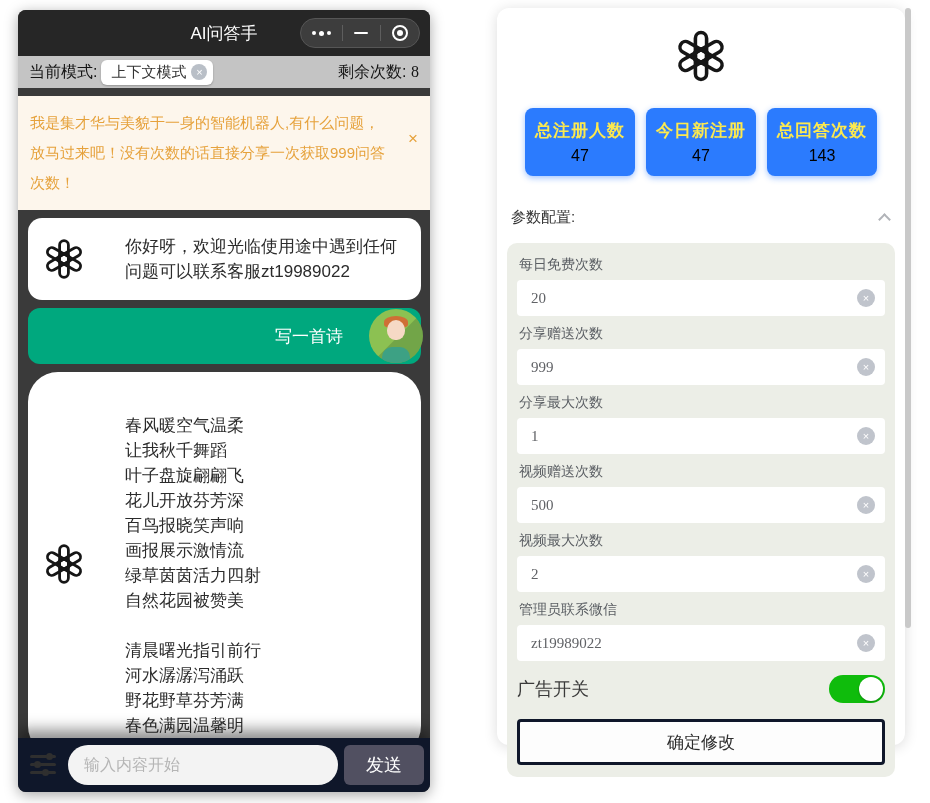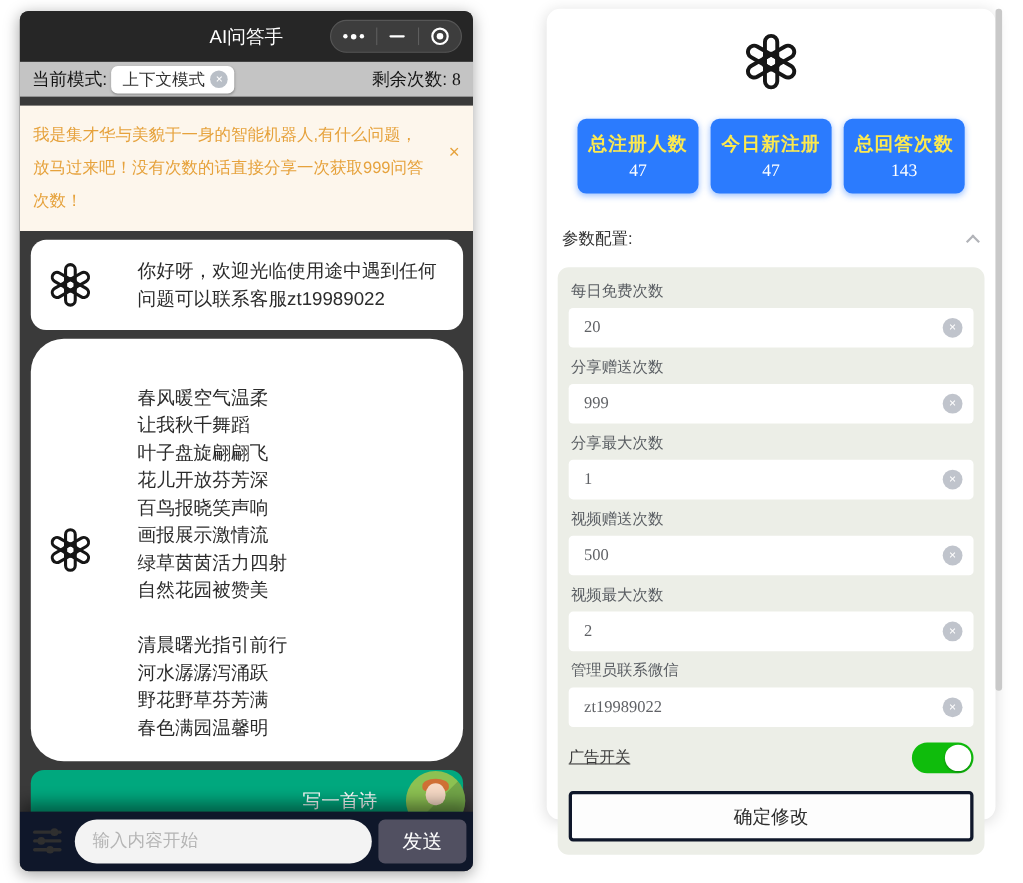--- a/index.html
+++ b/index.html
@@ -83,38 +83,38 @@
 
   
   .admin { position:absolute; left:497px; top:8px; width:408px; height:737px;
            background:#ffffff; border-radius:12px; box-shadow:0 2px 14px rgba(0,0,0,.14);
            padding-top:20px; }
   .admin-logo { display:flex; justify-content:center; }
   .stats { display:flex; justify-content:center; gap:11px; margin-top:24px; }
   .stat-card { width:110px; height:68px; background:#2b7bfe; border-radius:8px;
                text-align:center; box-shadow:0 2px 6px rgba(43,123,254,.45); }
   .stat-label { color:#fce94f; font-size:17px; font-weight:bold; margin-top:11px; letter-spacing:1px; }
-  .stat-value { color:#ffffff; font-size:16px; margin-top:5px; font-family:Liberation Serif, serif; }
+  .stat-value { color:#000000; font-size:16px; margin-top:5px; font-family:Liberation Sans, sans-serif; }
 
   .section-row { display:flex; align-items:center; margin:32px 16px 0 14px; }
   .section-title { font-size:15px; color:#333; flex:1; }
   .chev-up { width:9px; height:9px; border-top:2px solid #b1b3b8; border-right:2px solid #b1b3b8;
              transform:rotate(-45deg); margin-top:4px; }
 
   .form-panel { margin:16px 10px 0; background:#eceee7; border-radius:10px;
                 padding:4px 10px 12px; }
   .f-label { font-size:14px; color:#5a5e63; margin:9px 0 6px 2px; }
   .f-row { position:relative; }
   .f-row input { width:100%; height:36px; border:none; outline:none; border-radius:4px;
                  background:#ffffff; padding:0 36px 0 14px; font-size:15px; color:#606266;
                  font-family:"Liberation Serif", serif; }
   .clear-ic { position:absolute; right:10px; top:9px; width:18px; height:18px; border-radius:50%;
               background:#c0c4cc; color:#fff; font-size:11px; line-height:18px; text-align:center; }
   .switch-row { display:flex; align-items:center; margin-top:14px; }
-  .switch-label { flex:1; font-size:14px; color:#3a3a3a;text-decoration:underline; }
+  .switch-label { flex:1; font-size:18px; color:#3a3a3a; }
   .switch { width:56px; height:28px; border-radius:14px; background:#d6d6d6; position:relative; }
   .switch.on { background:#0fbc0c; }
   .switch .knob { position:absolute; top:2px; left:2px; width:24px; height:24px; background:#fff;
                   border-radius:50%; box-shadow:0 1px 2px rgba(0,0,0,.3); }
   .switch.on .knob { left:auto; right:2px; }
   .submit-btn { margin-top:16px; width:100%; height:46px; background:#fdfdfd;
                 border:3px solid #0f172a; border-radius:4px; font-size:17px; color:#2e2e2e;
                 font-family:"Liberation Sans", sans-serif; }
 
   .scroll-thumb { position:absolute; left:905px; top:8px; width:6px; height:620px;
@@ -175,46 +175,46 @@
       <span class="notice-x">×</span>
     </div>
 
     <div class="bubble bot">
       <svg class="bot-logo logo44" viewBox="-55 -55 110 110">
           <use href="#openai-knot"></use>
         </svg>
       <span>你好呀，欢迎光临使用途中遇到任何问题可以联系客服zt19989022</span>
     </div>
 
+    <div class="bubble user">
+      <span>写一首诗</span>
+      <div class="avatar">
+        <div class="shade"></div>
+        <div class="hair"></div>
+        <div class="head"></div>
+        <div class="bodyshape"></div>
+      </div>
+    </div>
+
     <div class="bubble bot poem">
       <svg class="bot-logo logo44" viewBox="-55 -55 110 110">
           <use href="#openai-knot"></use>
         </svg><span>春风暖空气温柔
 让我秋千舞蹈
 叶子盘旋翩翩飞
 花儿开放芬芳深
 百鸟报晓笑声响
 画报展示激情流
 绿草茵茵活力四射
 自然花园被赞美
 
 清晨曙光指引前行
 河水潺潺泻涌跃
 野花野草芬芳满
 春色满园温馨明</span></div>
-
-    <div class="bubble user">
-      <span>写一首诗</span>
-      <div class="avatar">
-        <div class="shade"></div>
-        <div class="hair"></div>
-        <div class="head"></div>
-        <div class="bodyshape"></div>
-      </div>
-    </div>
   </div>
 
   <div class="input-bar">
     <div class="sliders">
       <span class="ln l1"></span>
         <span class="ln l2"></span>
         <span class="ln l3"></span>
       <span class="kb k1"></span>
         <span class="kb k2"></span>
         <span class="kb k3"></span>

